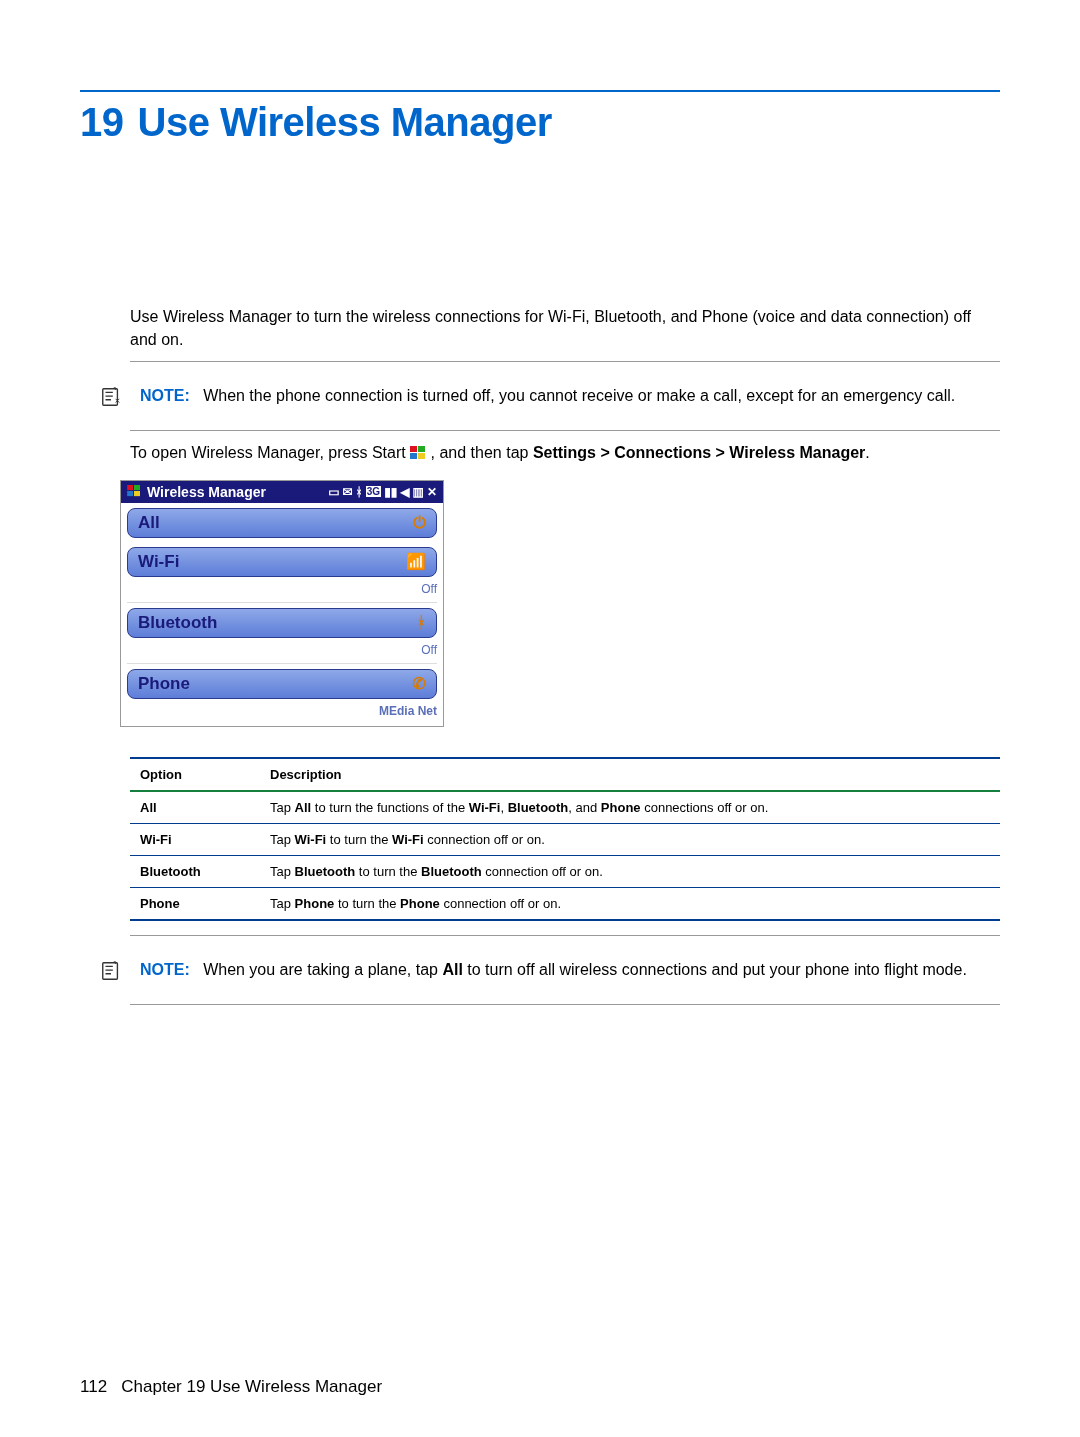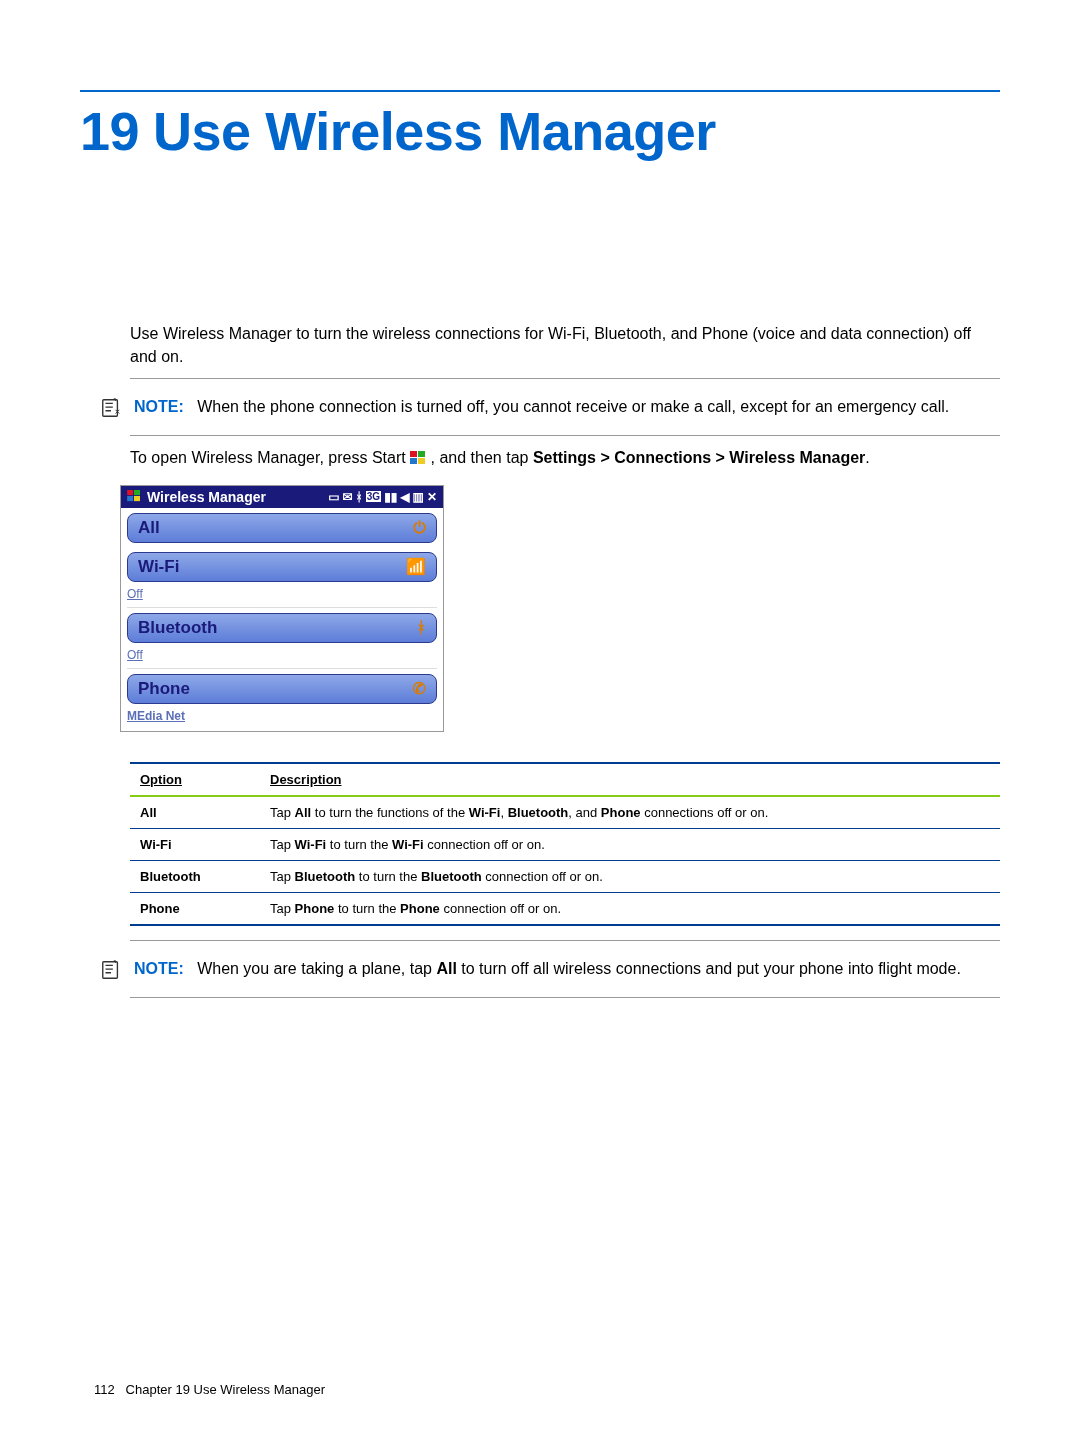--- a/index.html
+++ b/index.html
@@ -9,43 +9,43 @@
     padding: 90px 80px 60px 80px;
     color: #000;
     width: 1080px;
     box-sizing: border-box;
   }
   .chapter-rule {
     border-top: 2px solid #0066cc;
     margin-bottom: 8px;
   }
   .chapter-title {
-    font-size: 54px;
+    font-size: 40px;
     font-weight: bold;
     color: #0066cc;
     margin: 8px 0 160px 0;
     letter-spacing: -0.5px;
   }
   .chapter-number {
     margin-right: 14px;
   }
   .para {
     font-size: 16px;
     line-height: 1.45;
     margin: 8px 0 8px 50px;
   }
   .note-block {
     border-top: 1px solid #999;
     border-bottom: 1px solid #999;
-    padding: 16px 0;
+    padding: 22px 0;
     margin: 10px 0 10px 50px;
     font-size: 16px;
     line-height: 1.45;
     display: flex;
-    gap: 12px;
+    gap: 18px;
   }
   .note-icon {
     flex: 0 0 auto;
     width: 22px;
     height: 22px;
     margin-top: 2px;
     margin-left: -30px;
   }
   .note-label {
     font-weight: bold;
@@ -90,27 +90,26 @@
     color: #1a1a7a;
     font-weight: bold;
     font-size: 17px;
   }
   .ss-row-main .spacer { flex: 1; }
   .ss-row-main .right-icon {
     color: #d97b00;
     font-size: 16px;
   }
   .ss-sub {
-    text-align: left;
+    text-align: right;
     font-size: 12px;
     color: #5a6fb8;
     padding: 3px 0 6px 0;
     border-bottom: 1px solid #ddd;
     margin: 0 6px;
-    text-decoration: underline;
   }
   .ss-sub-last { border-bottom: none; padding-bottom: 8px; }
   .ss-sub b { font-weight: bold; }
   .ss-bottom {
     background: #3a3a3a;
     color: #fff;
     display: flex;
     align-items: center;
     font-size: 13px;
     font-weight: bold;
@@ -126,41 +125,40 @@
     font-size: 14px;
   }
   .opt-table {
     margin: 10px 0 14px 50px;
     border-collapse: collapse;
     width: calc(100% - 50px);
     font-size: 13px;
   }
   .opt-table thead tr {
     border-top: 2px solid #003c8f;
-    border-bottom: 2px solid #84cc16;
-    text-decoration: underline;
+    border-bottom: 2px solid #15803d;
   }
   .opt-table tbody tr {
     border-bottom: 1px solid #003c8f;
   }
   .opt-table tbody tr:last-child {
     border-bottom: 2px solid #003c8f;
   }
   .opt-table th, .opt-table td {
     text-align: left;
     padding: 8px 10px;
     vertical-align: top;
   }
   .opt-table th { font-weight: bold; }
   .opt-table td:first-child { font-weight: bold; width: 110px; }
   .footer {
     position: fixed;
     bottom: 40px;
-    left: 94px;
-    font-size: 13px;
+    left: 80px;
+    font-size: 17px;
   }
   .inline-icon { vertical-align: middle; }
 </style>
 </head>
 <body>
 
 <div class="chapter-rule"></div>
 <h1 class="chapter-title">
   <span class="chapter-number">19</span><span>Use Wireless Manager</span>
 </h1>

